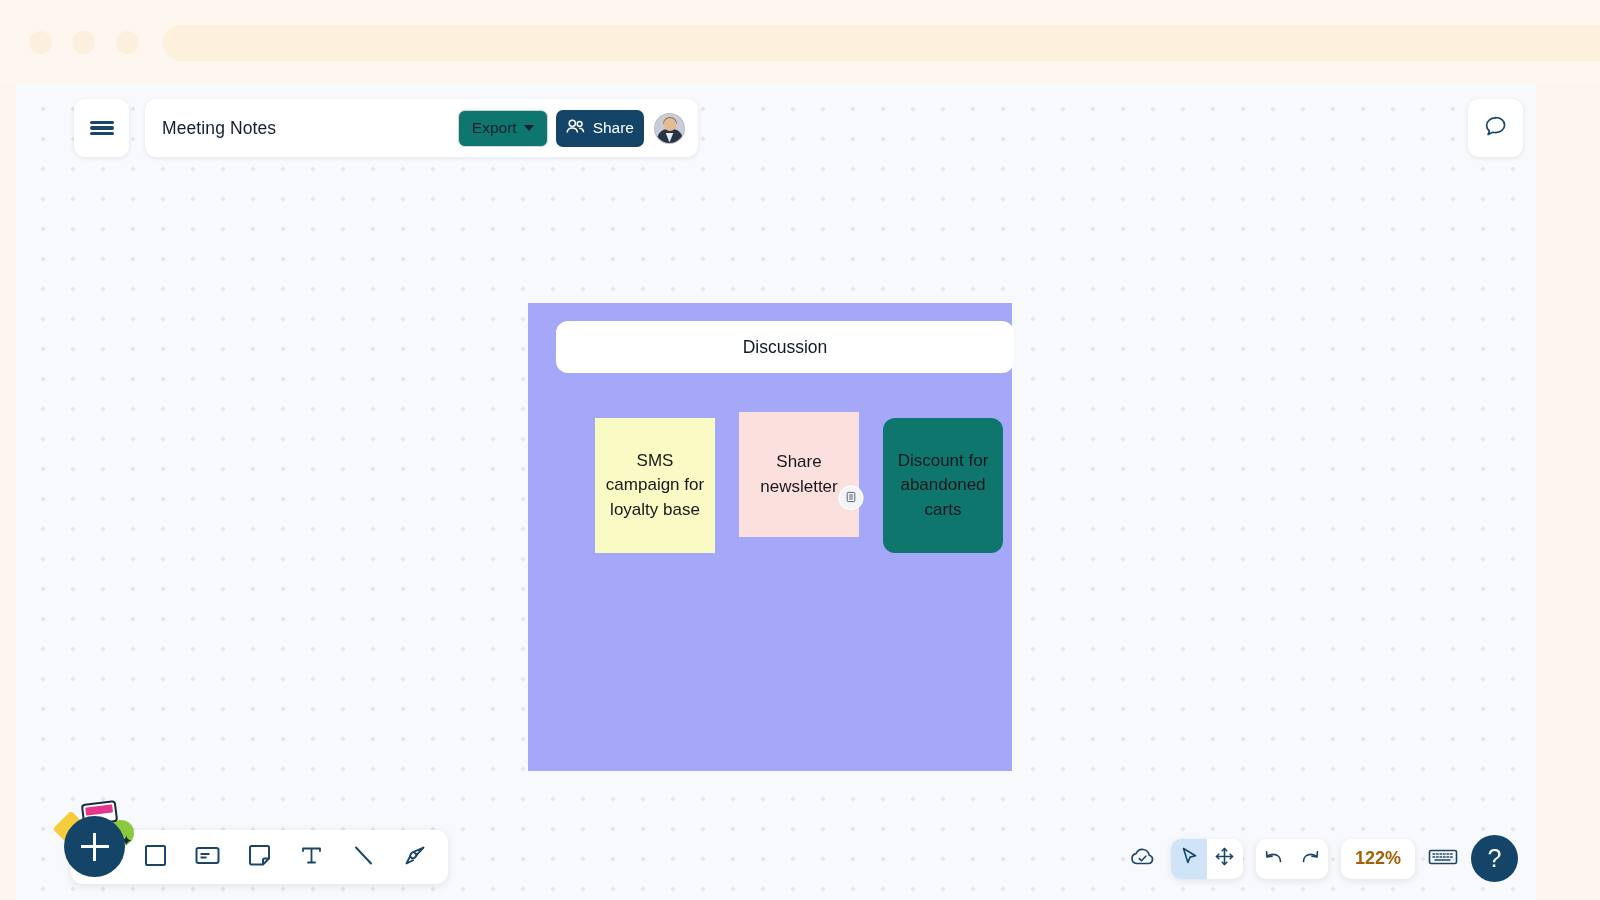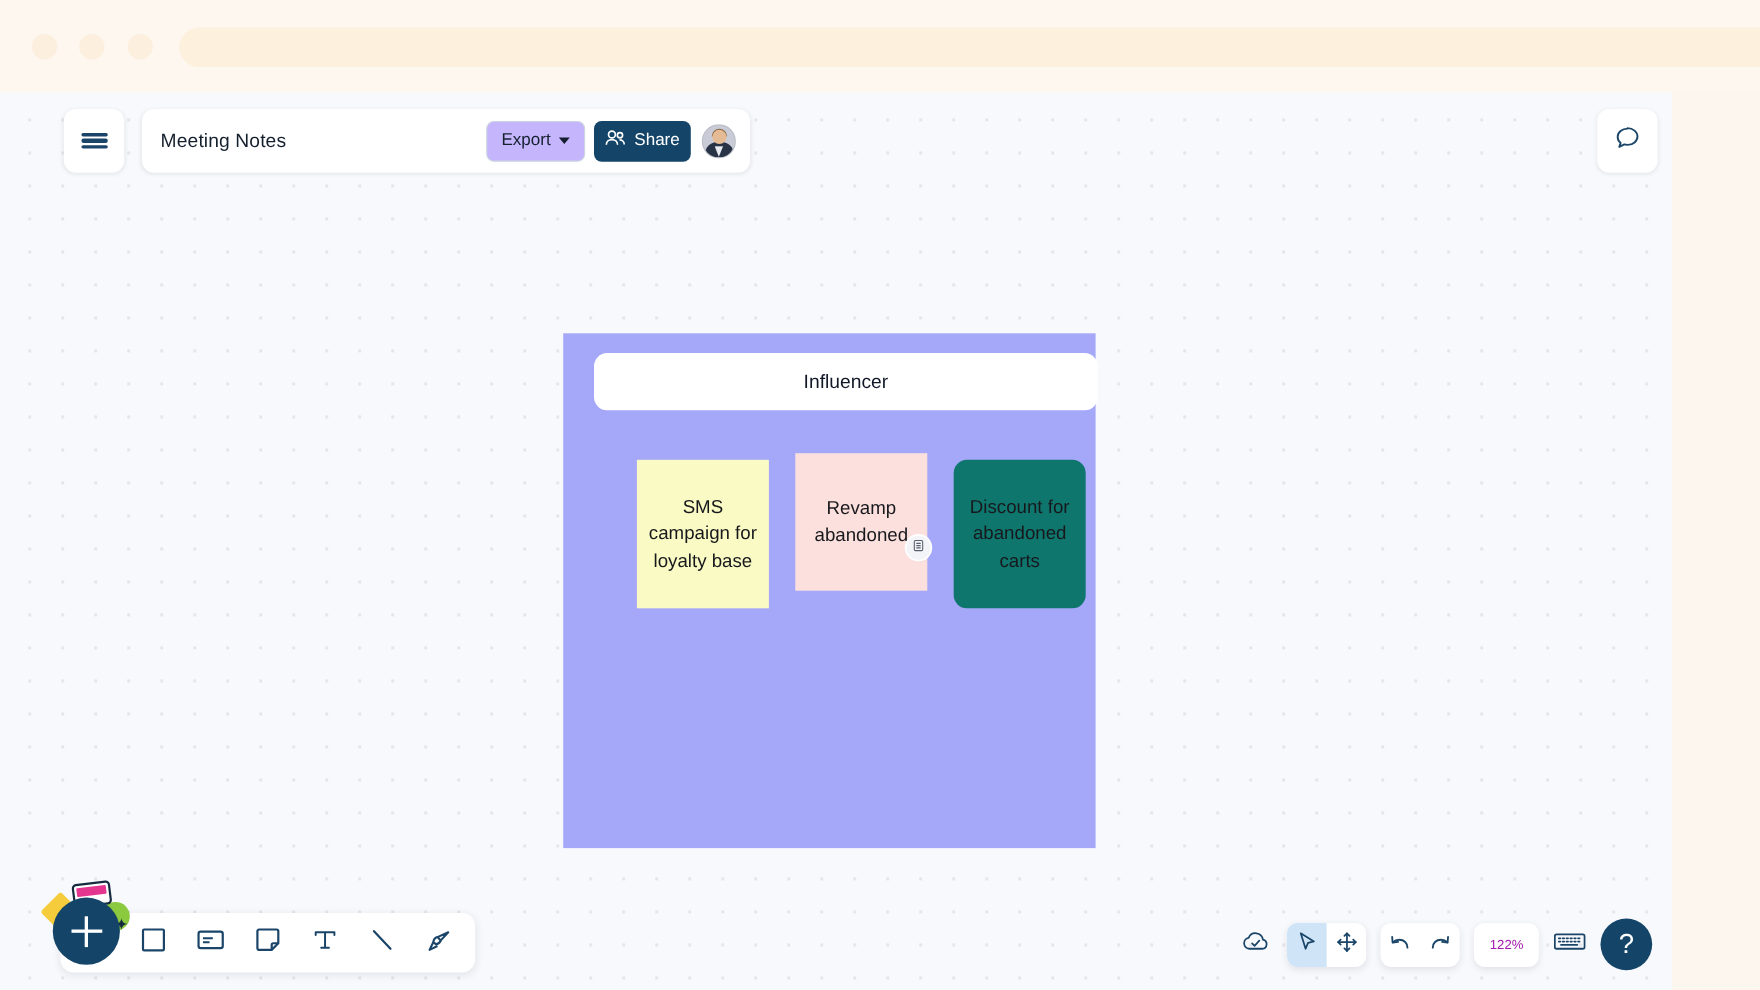--- a/index.html
+++ b/index.html
@@ -27,21 +27,21 @@
   #tl-3 { left: 116px; }
   #url-bar {
     position: absolute; left: 163px; top: 25px;
     width: 1460px; height: 36px;
     border-radius: 18px;
     background: #fdf0dd;
   }
 
   
   #canvas {
-    position: absolute; left: 0; top: 84px;
+    position: absolute; left: 16px; top: 84px;
     width: 1520px; height: 816px;
     background-color: #f8f9fc;
     background-image: radial-gradient(#e4e6ec 1.7px, transparent 1.8px);
     background-size: 30px 30px;
     background-position: 12px 10px;
   }
 
   
   #menu-button {
     position: absolute; left: 58px; top: 15px;
@@ -63,21 +63,21 @@
     display: flex; align-items: center;
     padding: 0 13px 0 17px;
   }
   #doc-title {
     font-size: 17.5px; color: #15202e; flex: 1; letter-spacing: .1px;
   }
   #export-button {
     display: flex; align-items: center; gap: 7px;
     height: 37px; padding: 0 13px;
     border: 1px solid #cdd5df; border-radius: 7px;
-    background: #c4b5fd; color: #15202e; font-size: 15.5px;
+    background: #0f766e; color: #15202e; font-size: 15.5px;
     cursor: pointer; white-space: nowrap;
   }
   .caret-down {
     width: 0; height: 0;
     border-left: 5px solid transparent; border-right: 5px solid transparent;
     border-top: 6px solid #15202e;
   }
   #share-button {
     display: flex; align-items: center; gap: 8px;
     height: 37px; padding: 0 10px; margin-left: 8px;
@@ -181,21 +181,21 @@
     background: #fff; border-radius: 10px;
     box-shadow: 0 2px 7px rgba(30,40,70,.10);
     display: flex; align-items: center; height: 40px;
   }
   .pill-item {
     width: 36px; height: 40px;
     display: flex; align-items: center; justify-content: center;
     cursor: pointer;
   }
   .pill-item.active { background: #cfe4f7; border-radius: 10px 0 0 10px; }
-  #zoom-pill { padding: 0 14px; font-size: 12px; font-weight: normal; color: #a21caf; cursor: pointer; }
+  #zoom-pill { padding: 0 14px; font-size: 18px; font-weight: bold; color: #a16207; cursor: pointer; }
   #cloud-status { cursor: pointer; display:flex; align-items:center; }
   #keyboard-button { cursor: pointer; display:flex; align-items:center; }
   #help-button {
     width: 47px; height: 47px; border-radius: 50%;
     background: #144568; color: #fff;
     display: flex; align-items: center; justify-content: center;
     font-size: 25px; cursor: pointer;
   }
 </style>
 </head>
@@ -248,25 +248,25 @@
 
   <div id="comment-button">
     <span>
       <svg width="27" height="27" viewBox="0 0 27 27" fill="none" stroke="#1b4568" stroke-width="1.7" stroke-linejoin="round">
         <path d="M13.6 4.5c5 0 9 3.4 9 7.6 0 4.2-4 7.6-9 7.6-1 0-2-.15-2.9-.4l-4.6 2.2 1.2-3.6c-1.7-1.4-2.7-3.3-2.7-5.4 0-4.2 4-7.6 9-7.6z"></path>
       </svg>
     </span>
   </div>
 
   <div id="frame" style="background: rgb(165, 168, 248);">
-    <div id="frame-header">Influencer</div>
+    <div id="frame-header">Discussion</div>
 
     <div id="notes-area">
       <div class="note" id="note-sms" style="background: rgb(250, 250, 196);">SMS campaign for loyalty base</div>
-      <div class="note" id="note-newsletter" style="background: rgb(252, 224, 222);">Revamp abandoned</div>
+      <div class="note" id="note-newsletter" style="background: rgb(252, 224, 222);">Share newsletter</div>
       <div class="note" id="note-discount" style="background: #0f766e; border-radius: 12px;">Discount for abandoned carts</div>
 
       <div id="note-badge">
         <span>
           <svg width="12" height="12" viewBox="0 0 12 12" fill="none" stroke="#5a6270" stroke-width="1">
             <rect x="2.2" y="1.4" width="7.6" height="9.2" rx="1"></rect>
             <path d="M4 4h4M4 6h4M4 8h4" stroke-width="1.1"></path>
           </svg>
         </span>
       </div>

